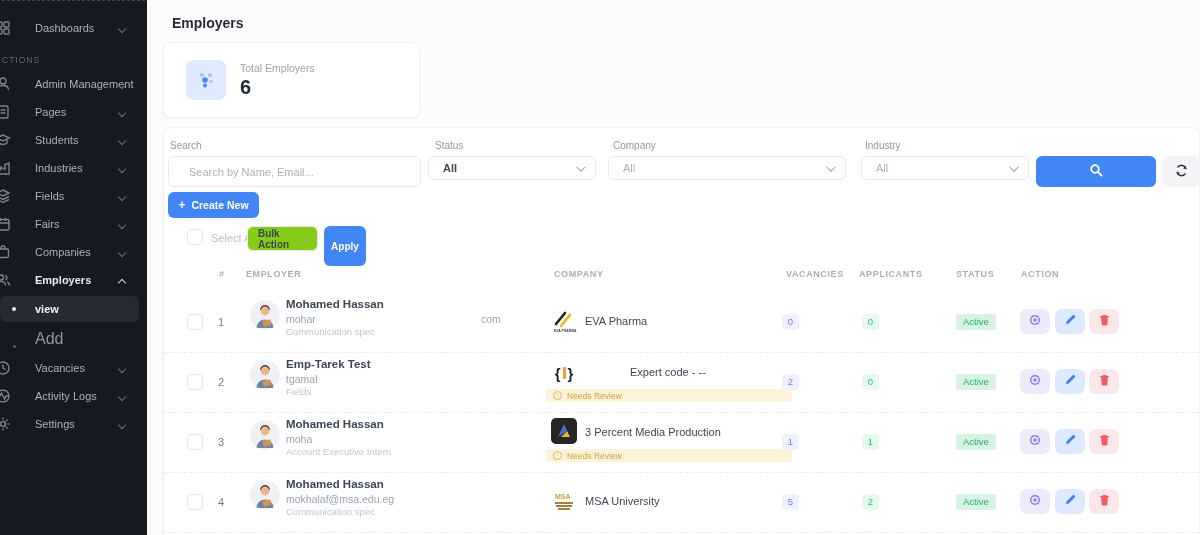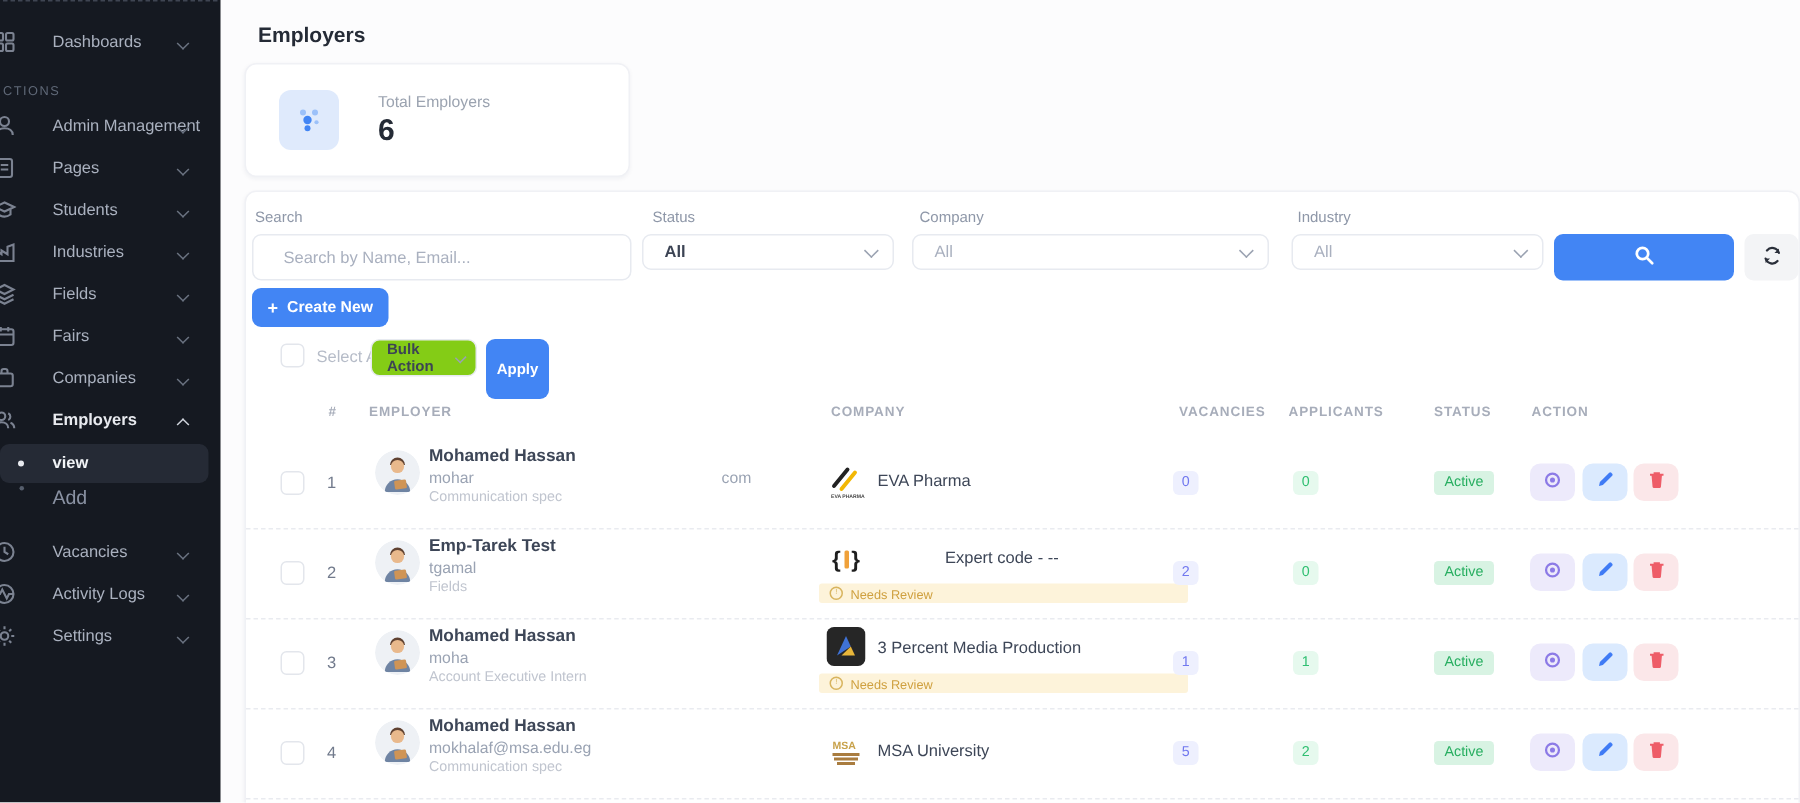--- a/index.html
+++ b/index.html
@@ -29,34 +29,34 @@
   .chev{width:5px;height:5px;border-right:1.4px solid #6a7280;border-bottom:1.4px solid #6a7280;
     position:absolute;right:22px;top:12px;transform:rotate(45deg);}
   .chev.up{transform:rotate(-135deg);top:14px;border-color:#cfd4dc;}
   .sb-sub-active{
     position:relative;height:26px;margin:2px 8px 2px 0;border-radius:6px;
     background:#252a35;display:flex;align-items:center;padding-left:35px;
     color:#f2f4f7;font-size:11px;font-weight:bold;cursor:pointer;
   }
   .sb-sub-active .dot{position:absolute;left:12px;width:4px;height:4px;border-radius:50%;background:#e8eaef;}
   .sb-sub{
-    position:relative;height:24px;display:flex;align-items:flex-start;padding-left:35px;
-    color:#8a92a3;font-size:13px;cursor:pointer;
+    position:relative;height:24px;display:flex;align-items:flex-end;padding-left:35px;
+    color:#8a92a3;font-size:16px;cursor:pointer;
   }
   .sb-sub .dot{position:absolute;left:13px;width:3px;height:3px;border-radius:50%;background:#565e6c;}
   
   .main{position:absolute;left:147px;top:0;right:0;bottom:0;}
   .page-title{position:absolute;left:25px;top:15px;font-size:14px;font-weight:bold;color:#252b36;}
   .stat-card{
     position:absolute;left:16px;top:42px;width:257px;height:76px;background:#fff;
     border:1px solid #f0f1f5;border-radius:8px;box-shadow:0 1px 3px rgba(25,40,70,.05);
     display:flex;align-items:center;padding-left:22px;box-sizing:border-box;
   }
   .stat-ico{width:40px;height:40px;border-radius:8px;background:#dfeafc;display:flex;align-items:center;justify-content:center;}
-  .stat-txt{margin-left:26px;}
+  .stat-txt{margin-left:14px;}
   .stat-label{font-size:10.5px;color:#9ba3b0;}
   .stat-value{font-size:20px;color:#252b36;font-weight:bold;margin-top:2px;}
   .big-card{
     position:absolute;left:16px;top:127px;width:1035px;height:420px;background:#fff;
     border:1px solid #f0f1f5;border-radius:8px;box-shadow:0 1px 3px rgba(25,40,70,.05);
   }
   .flabel{position:absolute;font-size:10px;color:#8e97a8;}
   .finput{
     position:absolute;height:31px;box-sizing:border-box;border:1px solid #e7eaf0;border-radius:6px;
     background:#fff;font-size:11px;color:#3c4454;font-family:"Liberation Sans",sans-serif;

